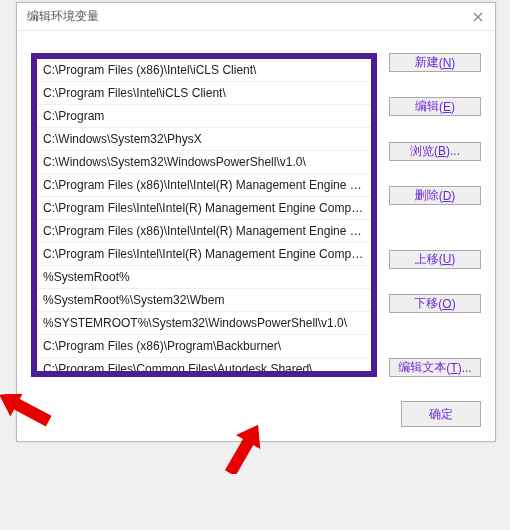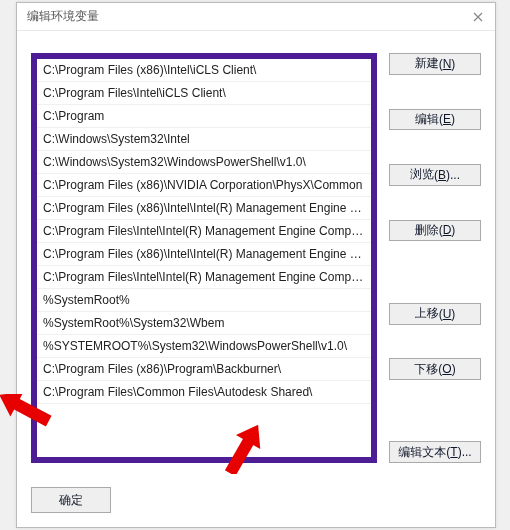--- a/index.html
+++ b/index.html
@@ -1,45 +1,45 @@
 <!DOCTYPE html>
 <html><head>
 <meta charset="utf-8">
 <style>
   * { box-sizing: border-box; font-family: "Microsoft YaHei", "SimSun", sans-serif; }
   body { margin: 0; background: #f0f0f0; }
   .wrap { width: 510px; height: 530px; position: relative; }
   .dialog {
-    position: absolute; top: 2px; left: 16px; width: 480px; height: 526px;
+    position: absolute; top: 2px; left: 16px; width: 480px; height: 440px;
     background: #fff; border: 1px solid #bbb; box-shadow: 0 0 3px rgba(0,0,0,0.1);
   }
   .titlebar {
     height: 28px; display: flex; align-items: center; justify-content: space-between;
     padding: 0 8px 0 10px; border-bottom: 1px solid #e8e8e8; color: #555; font-size: 12px;
   }
   .close-x { width: 18px; height: 18px; display: flex; align-items: center; justify-content: center; color: #888; }
   .close-x svg { width: 10px; height: 10px; }
   .body { padding: 22px 14px 14px 14px; display: flex; gap: 12px; height: calc(100% - 28px); flex-direction: column; }
   .mainrow { display: flex; gap: 12px; flex: 1; min-height: 0; }
   .listbox {
     flex: 1; border: 6px solid #4c1d95; background: #fff; overflow: hidden;
   }
   .listbox .row {
     font-size: 12px; color: #222; padding: 4px 6px; border-bottom: 1px solid #f0f0f0;
     white-space: nowrap; overflow: hidden; text-overflow: ellipsis; line-height: 14px;
   }
   .sidebar { width: 92px; display: flex; flex-direction: column; gap: 6px; }
   .btn {
     height: 26px; border: 1px solid #aaa; background: #efefef; font-size: 12px;
-    color: #0f172a; display: flex; align-items: center; justify-content: center;
+    color: #6d28d9; display: flex; align-items: center; justify-content: center;
     cursor: pointer; padding: 0 4px; white-space: nowrap;
   }
   .btn u { text-decoration: underline; }
   .spacer { height: 26px; }
-  .footer { display: flex; justify-content: space-between; padding-top: 12px; }
+  .footer { display: flex; justify-content: flex-end; padding-top: 12px; }
   .footer .btn { width: 80px; }
   
   .arrow { position: absolute; pointer-events: none; }
   .arrow svg { display: block; }
 </style>
 </head>
 <body>
 
 <div class="wrap">
   <div class="dialog">
@@ -52,23 +52,22 @@
           </svg>
       </span>
     </div>
 
     <div class="body">
       <div class="mainrow">
         <div class="listbox" id="listbox">
             <div class="row">C:\Program Files (x86)\Intel\iCLS Client\</div>
             <div class="row">C:\Program Files\Intel\iCLS Client\</div>
             <div class="row">C:\Program</div>
-            <div class="row">C:\Windows\System32\Intel</div>
+            <div class="row">C:\Windows\System32\PhysX</div>
             <div class="row">C:\Windows\System32\WindowsPowerShell\v1.0\</div>
-            <div class="row">C:\Program Files (x86)\NVIDIA Corporation\PhysX\Common</div>
             <div class="row">C:\Program Files (x86)\Intel\Intel(R) Management Engine Comp...</div>
             <div class="row">C:\Program Files\Intel\Intel(R) Management Engine Component...</div>
             <div class="row">C:\Program Files (x86)\Intel\Intel(R) Management Engine Comp...</div>
             <div class="row">C:\Program Files\Intel\Intel(R) Management Engine Component...</div>
             <div class="row">%SystemRoot%</div>
             <div class="row">%SystemRoot%\System32\Wbem</div>
             <div class="row">%SYSTEMROOT%\System32\WindowsPowerShell\v1.0\</div>
             <div class="row">C:\Program Files (x86)\Program\Backburner\</div>
             <div class="row">C:\Program Files\Common Files\Autodesk Shared\</div>
           </div>

